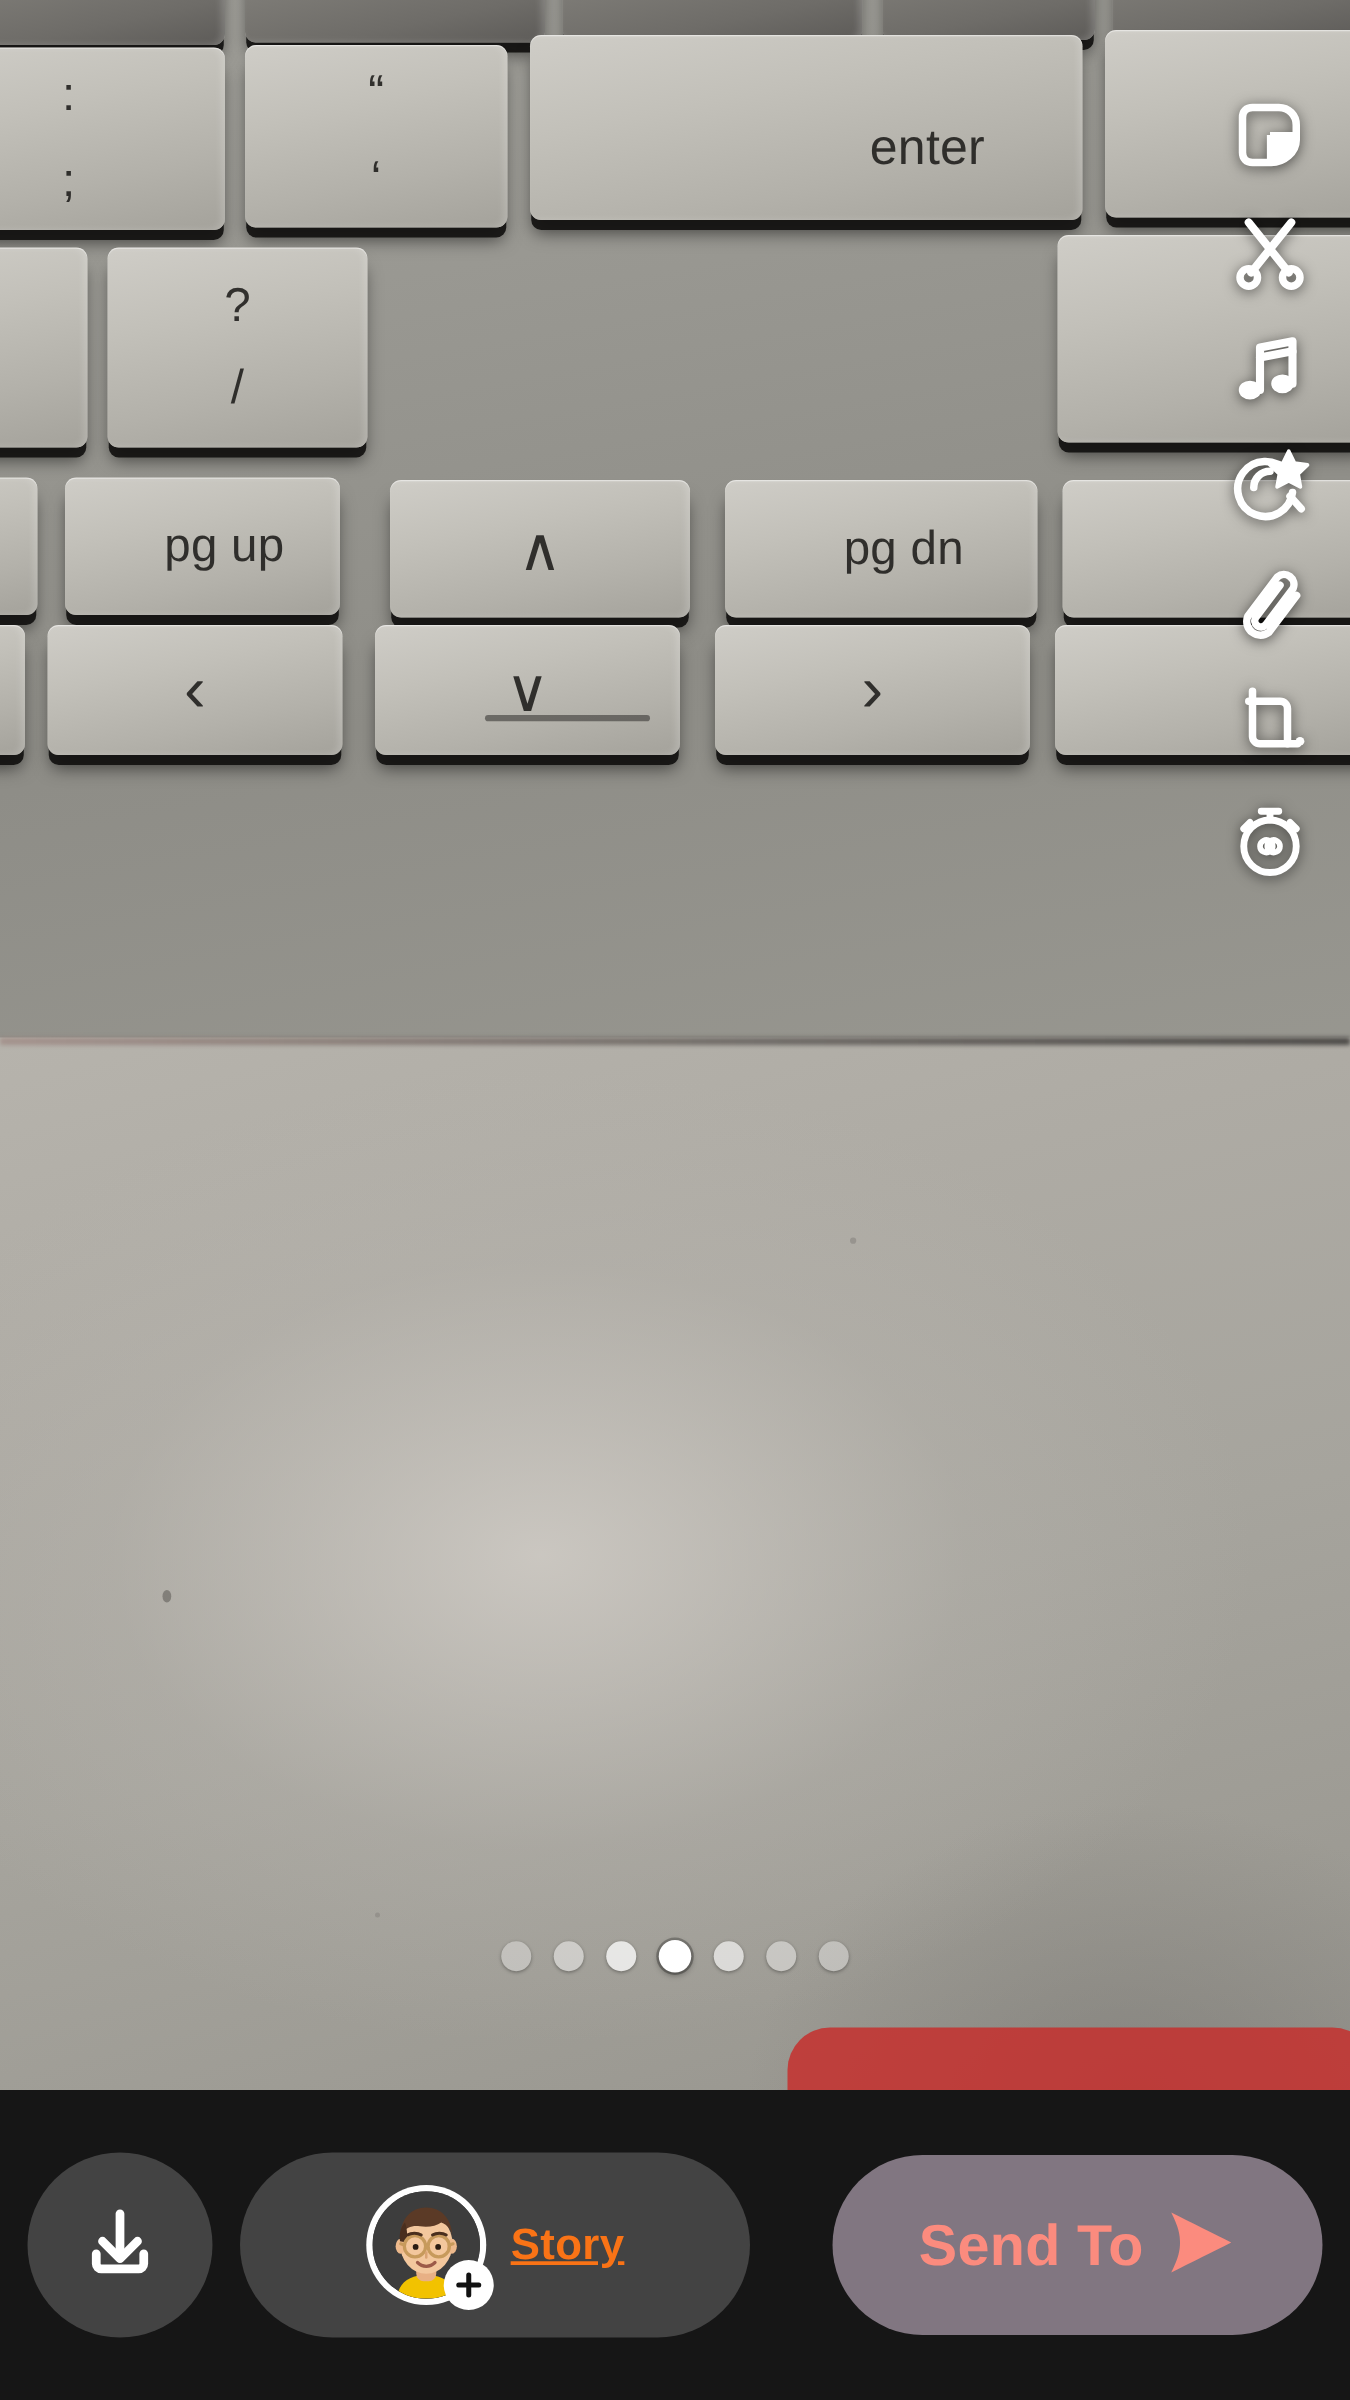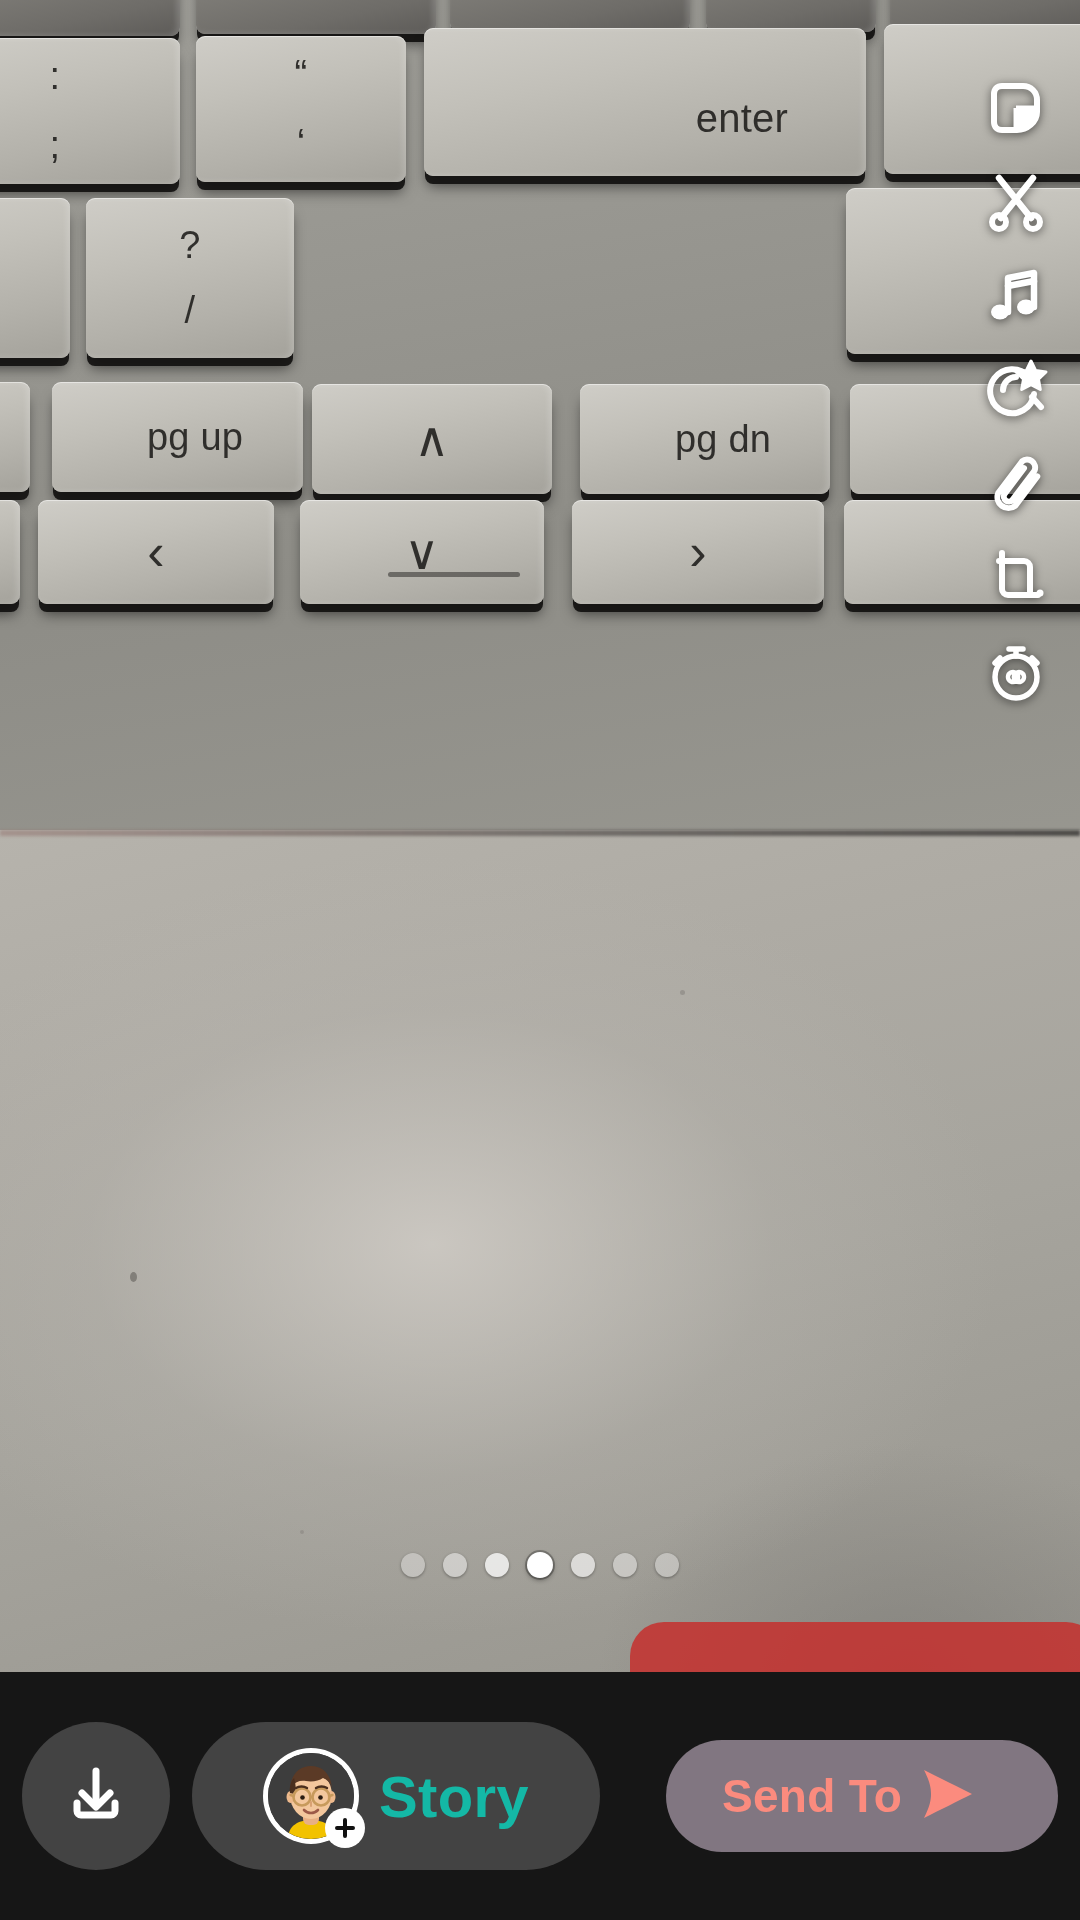--- a/index.html
+++ b/index.html
@@ -110,26 +110,26 @@
     position:absolute; inset:0; border-radius:50%; background:#fff; padding:5px;
   }
   .avatar-face {
     width:100%; height:100%; border-radius:50%; overflow:hidden; position:relative;
     background:#3c3c3c;
   }
   .plus-badge {
     position:absolute; right:-6px; bottom:-4px; width:40px; height:40px; border-radius:50%;
     background:#fff; display:flex; align-items:center; justify-content:center;
   }
-  .story-label { color:#14b8a6; font-size:58px; font-weight:700; letter-spacing:.3px; }
+  .story-label { color:#f97316; font-size:35px; font-weight:700; letter-spacing:.3px;text-decoration:underline; }
 
   .sendto-btn {
-    position:relative; margin-left:auto; height:112px; border-radius:76px;
+    position:relative; margin-left:auto; height:144px; border-radius:76px;
     background:rgba(196,178,196,0.62);
-    display:flex; align-items:center; gap:16px;
+    display:flex; align-items:center; justify-content:center; gap:16px;
     padding:0 56px; min-width:392px; cursor:pointer; z-index:30;
   }
   .sendto-label { color:#fb8b7e; font-size:46px; font-weight:700; letter-spacing:.3px; }
 </style>
 </head>
 <body>
 
 <div id="photo">
 
   <div id="deck">
@@ -160,21 +160,21 @@
     <div class="key" style="left:-110px; top:198px; width:180px; height:160px;"></div>
     <div class="key" style="left:86px; top:198px; width:208px; height:160px;">
       <div class="stack" style="gap:22px;">
         <span class="lbl">?</span>
         <span class="lbl">/</span>
       </div>
     </div>
     <div class="key" style="left:846px; top:188px; width:250px; height:166px;"></div>
 
     <div class="key" style="left:-120px; top:382px; width:150px; height:110px;"></div>
-    <div class="key" style="left:52px; top:382px; width:251px; height:110px;padding-left:35px;">
+    <div class="key" style="left:52px; top:382px; width:220px; height:110px;padding-left:35px;">
       <span class="lbl" style="font-size:38px;">pg up</span>
     </div>
     <div class="key" style="left:312px; top:384px; width:240px; height:110px;">
       <span class="lbl" style="font-size:48px;">∧</span>
     </div>
     <div class="key" style="left:580px; top:384px; width:250px; height:110px;padding-left:36px;">
       <span class="lbl" style="font-size:38px;">pg dn</span>
     </div>
     <div class="key" style="left:850px; top:384px; width:250px; height:110px;"></div>
 

